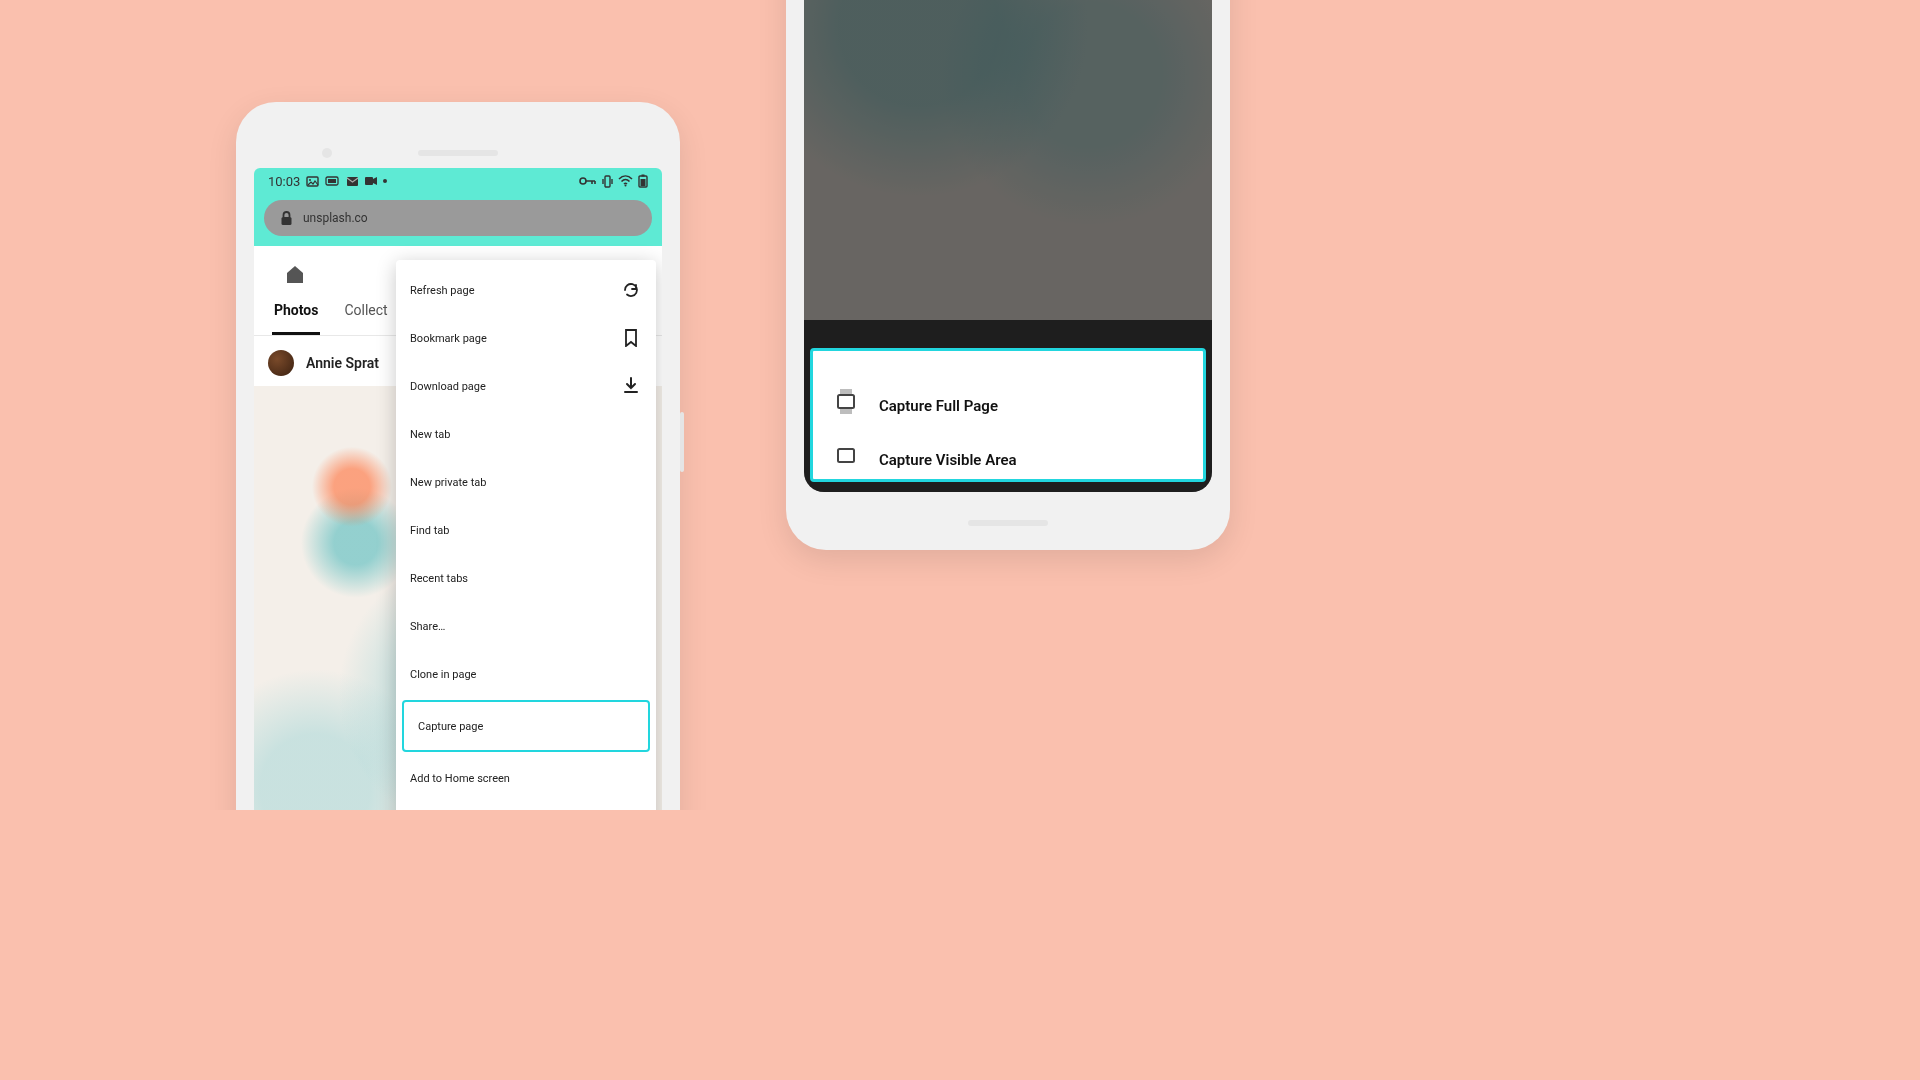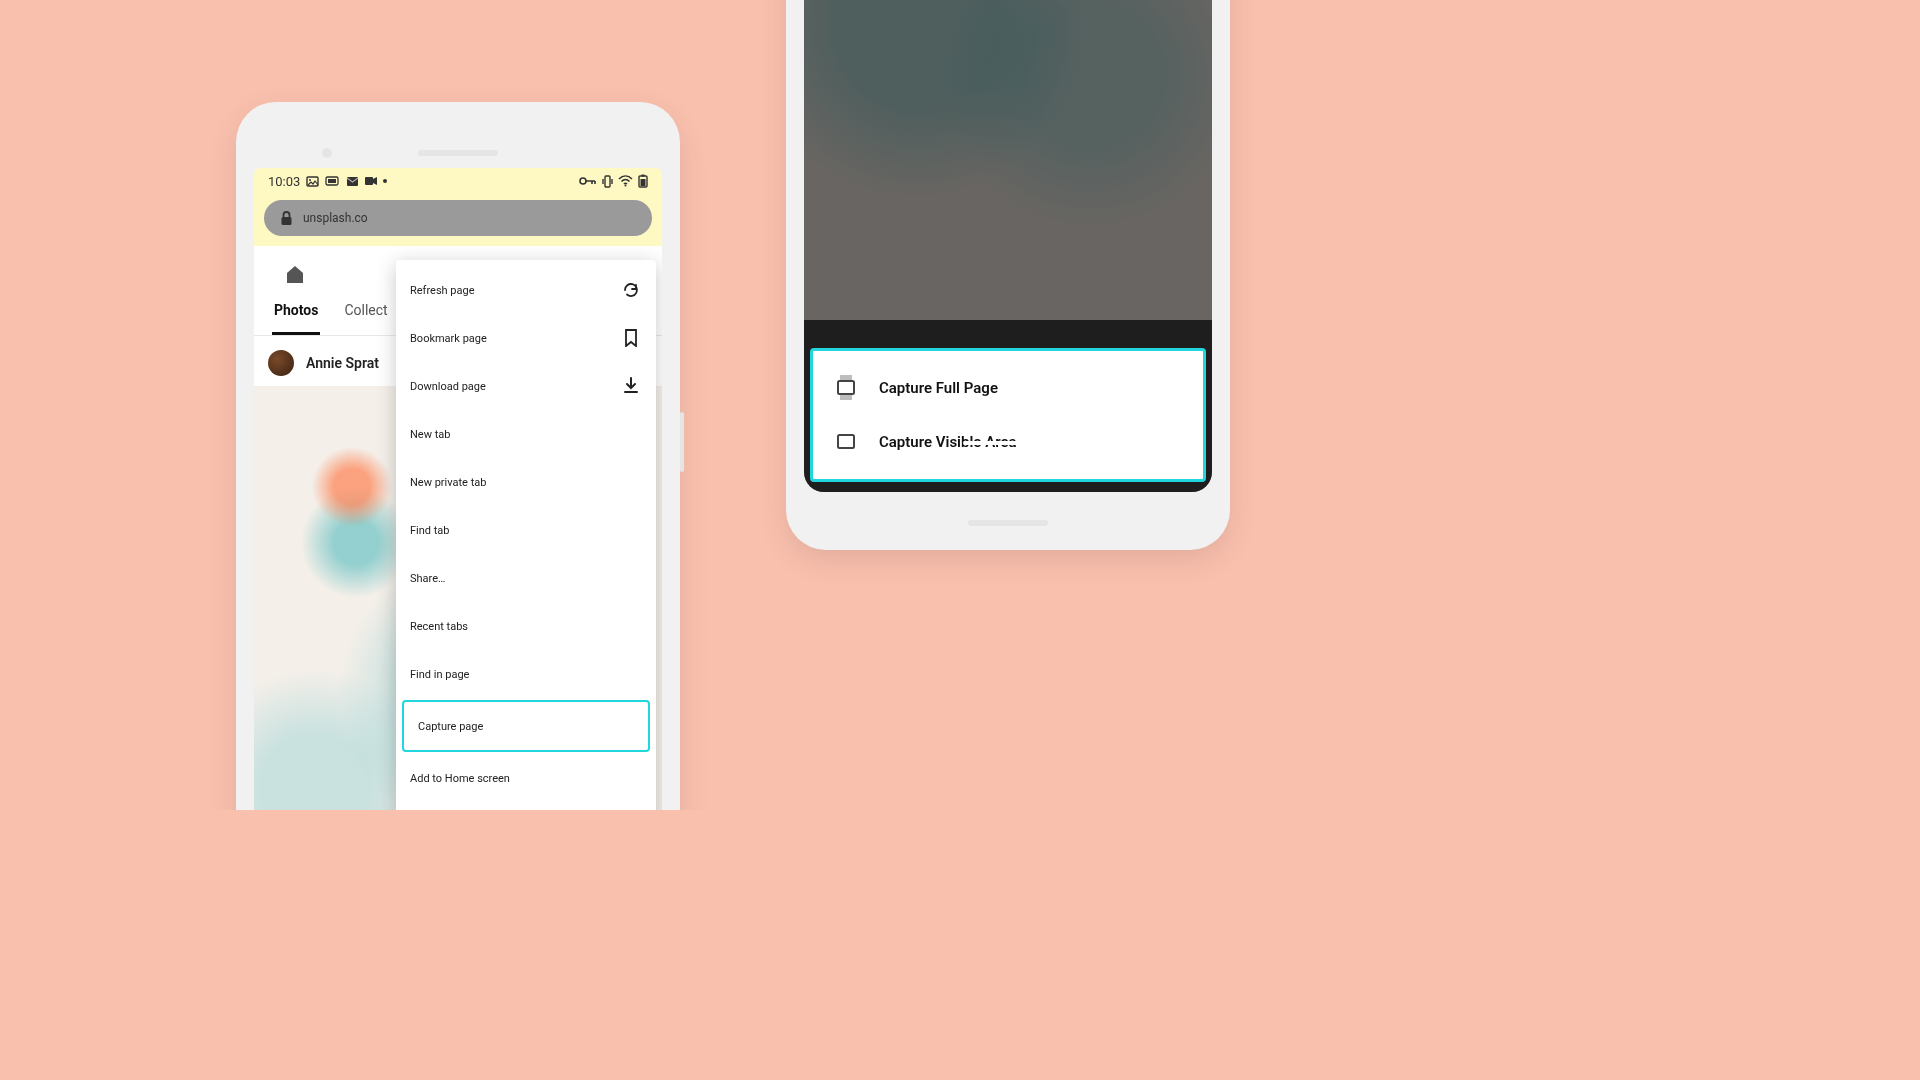--- a/index.html
+++ b/index.html
@@ -4,21 +4,21 @@
 <style>
 * { margin:0; padding:0; box-sizing:border-box; font-family:-apple-system,Roboto,"Helvetica Neue",Arial,sans-serif; }
 body { width:1440px; height:810px; background:#fac0ae; position:relative; overflow:hidden; }
 
 
 .phone-left { position:absolute; left:236px; top:102px; width:444px; height:810px;
   background:#f1f1f1; border-radius:40px 40px 0 0; box-shadow:0 10px 30px rgba(0,0,0,.1); }
 .phone-left .speaker { position:absolute; top:48px; left:50%; transform:translateX(-50%); width:80px; height:6px; background:#e5e5e5; border-radius:3px; }
 .phone-left .camera  { position:absolute; top:46px; left:86px; width:10px; height:10px; background:#e5e5e5; border-radius:50%; }
 .phone-left .side-btn{ position:absolute; right:-4px; top:310px; width:4px; height:60px; background:#e5e5e5; border-radius:2px; }
-.phone-left .screen  { position:absolute; left:18px; right:18px; top:66px; bottom:0; background:#fef9c3; border-radius:6px 6px 0 0; overflow:hidden;text-align:right; }
+.phone-left .screen  { position:absolute; left:18px; right:18px; top:66px; bottom:0; background:#5eead4; border-radius:6px 6px 0 0; overflow:hidden;text-align:right; }
 
 .statusbar { height:26px; display:flex; align-items:center; justify-content:space-between; padding:0 14px; color:#333; font-size:13px; }
 .statusbar .left { display:flex; gap:6px; align-items:center; }
 .statusbar .right{ display:flex; gap:5px; align-items:center; }
 .statusbar svg,.statusbar .ic{ display:block; }
 
 .urlbar { margin:6px 10px; height:36px; background:#9a9a9a; border-radius:20px; display:flex; align-items:center; padding:0 16px; color:#333; font-size:12px; gap:10px; }
 .content { position:absolute; left:0; right:0; top:78px; bottom:0; background:#fff; }
 .toolbar { height:56px; display:flex; align-items:center; padding:0 30px; }
 .tabs    { display:flex; gap:22px; padding:0 18px; font-size:14px; color:#555; border-bottom:1px solid #e8e8e8; }
@@ -43,21 +43,21 @@
 .phone-right { position:absolute; left:786px; top:-170px; width:444px; height:720px;
   background:#f1f1f1; border-radius:0 0 40px 40px; box-shadow:0 10px 30px rgba(0,0,0,.1); }
 .phone-right .screen { position:absolute; left:18px; right:18px; top:0; bottom:58px; background:#3f3f3f; border-radius:0 0 20px 20px; overflow:hidden; }
 .phone-right .hero2 { position:absolute; left:0; right:0; top:0; height:490px; background:
   radial-gradient(circle at 53% 8%, rgba(255,120,70,.6) 0 30px, transparent 70px),
   radial-gradient(circle at 28% 40%, rgba(100,180,185,.45) 0 80px, transparent 170px),
   radial-gradient(circle at 70% 50%, rgba(110,190,195,.35) 0 70px, transparent 150px),
   #d9d4cc; }
 .phone-right .dim { position:absolute; inset:0; background:rgba(0,0,0,.52); }
 .phone-right .sheet { position:absolute; left:6px; right:6px; bottom:10px; background:#fff; border:3px solid #22d6de; border-radius:4px; padding:10px 0; }
-.phone-right .sheet-item { display:flex; align-items:center; gap:22px; height:54px; padding:0 22px; font-size:15px; font-weight:600; color:#111; cursor:pointer; }
+.phone-right .sheet-item { display:flex; align-items:flex-end; gap:22px; height:54px; padding:0 22px; font-size:15px; font-weight:600; color:#111; cursor:pointer; }
 .phone-right .navbar { position:absolute; left:18px; right:18px; bottom:40px; height:18px; }
 .phone-right .navpill{ width:90px; height:4px; background:#fff; border-radius:2px; margin:7px auto 0; }
 .phone-right .bottom-speaker { position:absolute; bottom:24px; left:50%; transform:translateX(-50%); width:80px; height:6px; background:#e5e5e5; border-radius:3px; }
 </style>
 </head>
 <body>
 
 <div class="phone-left">
   <div class="speaker"></div>
   <div class="camera"></div>
@@ -161,27 +161,27 @@
       <div class="menu-item">
           <span>New tab</span>
         </div>
       <div class="menu-item">
           <span>New private tab</span>
         </div>
       <div class="menu-item">
           <span>Find tab</span>
         </div>
       <div class="menu-item">
+          <span>Recent tabs</span>
+        </div>
+      <div class="menu-item">
           <span>Share…</span>
         </div>
       <div class="menu-item">
-          <span>Recent tabs</span>
-        </div>
-      <div class="menu-item">
-          <span>Find in page</span>
+          <span>Clone in page</span>
         </div>
       <div class="menu-item highlight">
           <span>Capture page</span>
         </div>
       <div class="menu-item">
           <span>Add to Home screen</span>
         </div>
       <div class="menu-item">
         <span>Desktop site</span>
         <span class="mi-icon">

